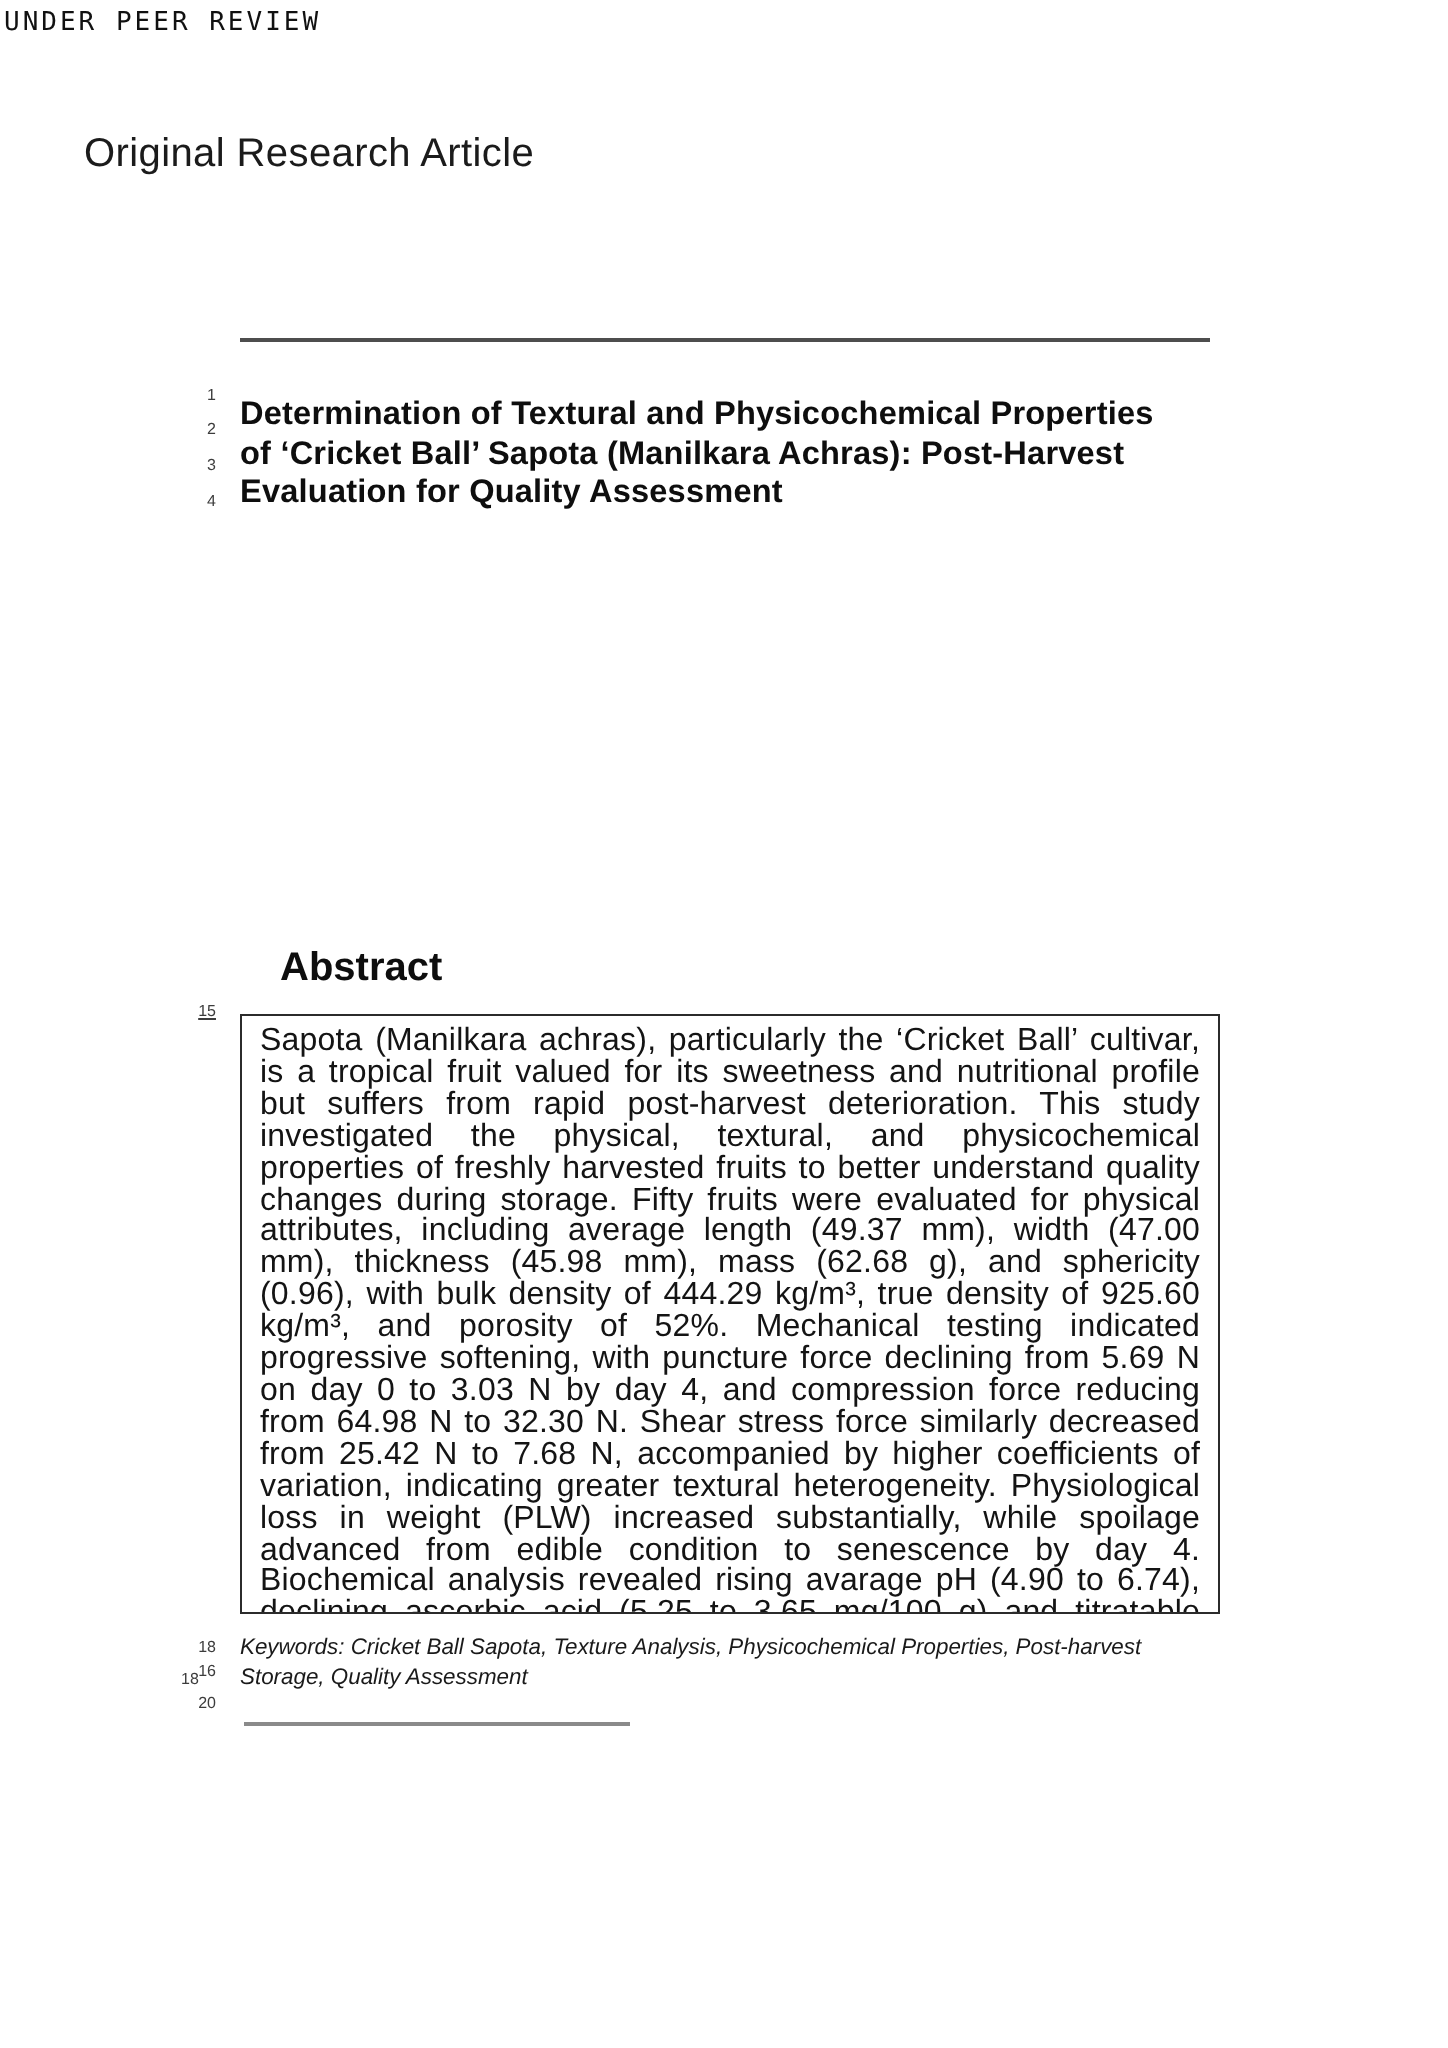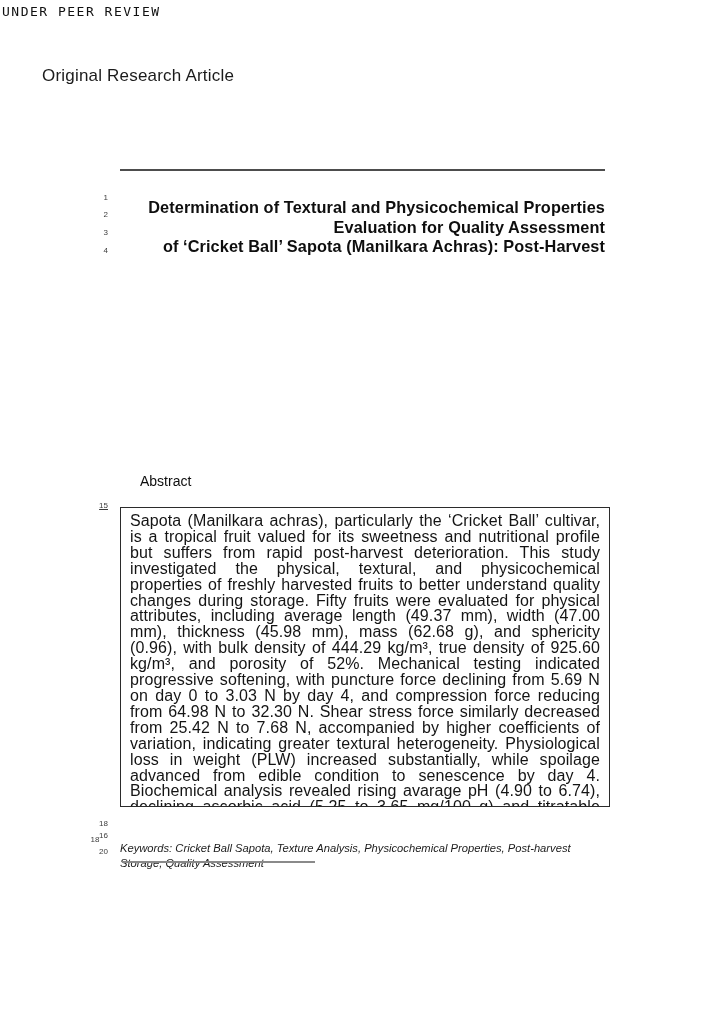--- a/index.html
+++ b/index.html
@@ -19,21 +19,21 @@
     left: 2px; top: 4px;
     font-family: "DejaVu Sans Mono", monospace;
     font-size: 13px;
     letter-spacing: 1.5px;
     color: #111111;
     white-space: nowrap;
   }
   .article-type {
     position: absolute;
     left: 42px; top: 66px;
-    font-size: 17px;
+    font-size: 20px;
     letter-spacing: 0.2px;
     color: #1b1b1b;
   }
   .rule-top {
     position: absolute;
     left: 120px; top: 169px;
     width: 485px; height: 2px;
     background: #4d4d4d;
   }
   .ln {
@@ -50,32 +50,32 @@
   .ln-4  { left: 82px; top: 246px; }
   .ln-15 { left: 82px; top: 501px; text-decoration: underline; }
   .ln-16 { left: 82px; top: 831px; }
   .ln-17 { left: 82px; top: 819px; }
   .ln-18 { left: 82px; top: 835px; text-align: center; }
   .ln-19 { left: 82px; top: 847px; }
   .paper-title {
     position: absolute;
     left: 120px; top: 198px;
     width: 485px;
-    text-align: right;
+    text-align: left;
     font-size: 16.3px;
     font-weight: bold;
     line-height: 19.5px;
     letter-spacing: 0.1px;
     color: #0e0e0e;
   }
   .abstract-heading {
     position: absolute;
     left: 140px; top: 473px;
-    font-size: 14px;
-    font-weight: normal;
+    font-size: 20px;
+    font-weight: bold;
     color: #0e0e0e;
     text-align: center;
   }
   .abstract-box {
     position: absolute;
     left: 120px; top: 507px;
     width: 470px;
     height: 287px;
     padding: 5px 9px 6px 9px;
     border: 1.4px solid #2b2b2b;
@@ -90,21 +90,20 @@
     letter-spacing: 0.1px;
   }
   .keywords {
     position: absolute;
     left: 120px; top: 817px;
     width: 488px;
     font-size: 11.2px;
     line-height: 15px;
     font-style: italic;
     color: #1a1a1a;
-    margin-top: 24px;
   }
   .rule-bottom {
     position: absolute;
     left: 122px; top: 861px;
     width: 193px; height: 1.6px;
     background: #8a8a8a;
   }
 </style>
 </head>
 <body>
@@ -122,22 +121,22 @@
   <span class="ln ln-3">3</span>
   <span class="ln ln-4">4</span>
   <span class="ln ln-15">15</span>
   <span class="ln ln-16">16</span>
   <span class="ln ln-17">18</span>
   <span class="ln ln-18">18</span>
   <span class="ln ln-19">20</span>
 
   <div class="paper-title">
     <div>Determination of Textural and Physicochemical Properties</div>
+    <div>of ‘Cricket Ball’ Sapota (Manilkara Achras): Post-Harvest</div>
     <div>Evaluation for Quality Assessment</div>
-    <div>of ‘Cricket Ball’ Sapota (Manilkara Achras): Post-Harvest</div>
   </div>
 
   <div class="abstract-heading">Abstract</div>
 
   <div class="abstract-box">
     <div class="abstract-text">Sapota (Manilkara achras), particularly the ‘Cricket Ball’ cultivar, is a tropical fruit valued for its sweetness and nutritional profile but suffers from rapid post-harvest deterioration. This study investigated the physical, textural, and physicochemical properties of freshly harvested fruits to better understand quality changes during storage. Fifty fruits were evaluated for physical attributes, including average length (49.37 mm), width (47.00 mm), thickness (45.98 mm), mass (62.68 g), and sphericity (0.96), with bulk density of 444.29 kg/m³, true density of 925.60 kg/m³, and porosity of 52%. Mechanical testing indicated progressive softening, with puncture force declining from 5.69 N on day 0 to 3.03 N by day 4, and compression force reducing from 64.98 N to 32.30 N. Shear stress force similarly decreased from 25.42 N to 7.68 N, accompanied by higher coefficients of variation, indicating greater textural heterogeneity. Physiological loss in weight (PLW) increased substantially, while spoilage advanced from edible condition to senescence by day 4. Biochemical analysis revealed rising avarage pH (4.90 to 6.74), declining ascorbic acid (5.25 to 3.65 mg/100 g) and titratable acidity (0.28% to 0.23%), and consistent increases in total sugars (45.44% to 52.50%), reducing sugars (8.40% to 11.84%), and non-reducing sugars (33.68% to 39.45%). The pulp-to-peel ratio increased over storage, indicating relative deterioration, whereas the pulp-to-seed ratio ranges from 18.31 to 17.83. These integrated physicochemical and mechanical changes highlight accelerated ripening, structural degradation, and nutritional losses within four days, providing critical insights for optimizing harvest maturity, storage, and processing strategies for sapota fruits.</div>
   </div>
 
   <div class="keywords">Keywords: Cricket Ball Sapota, Texture Analysis, Physicochemical Properties, Post-harvest Storage, Quality Assessment</div>
 

